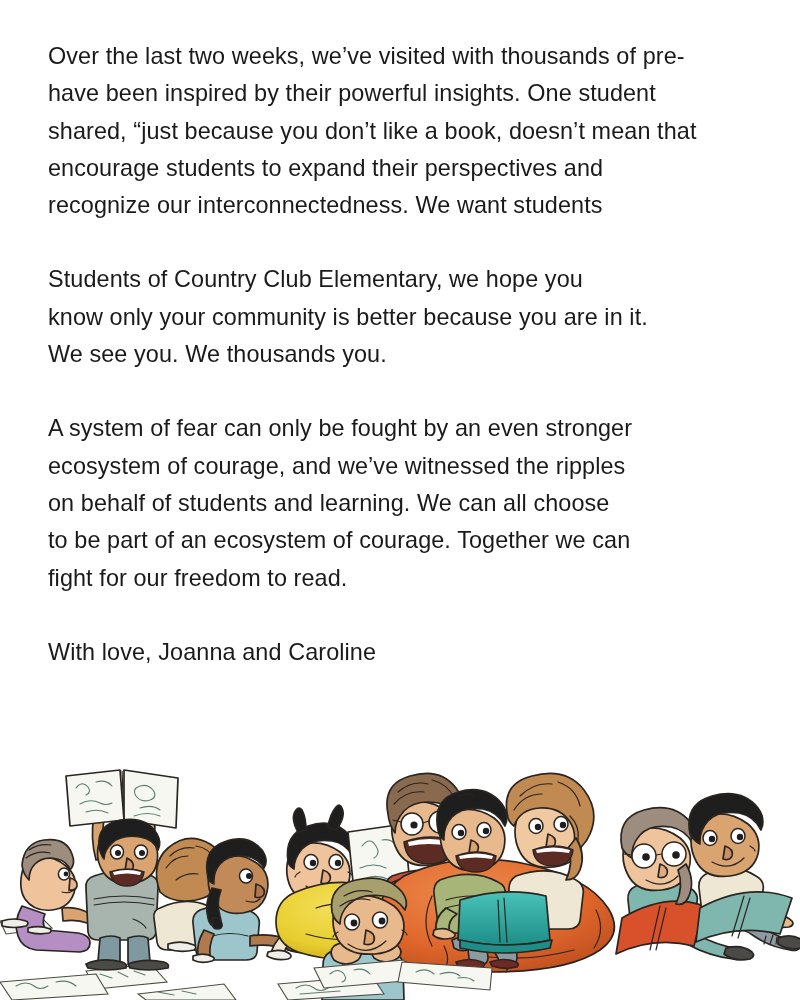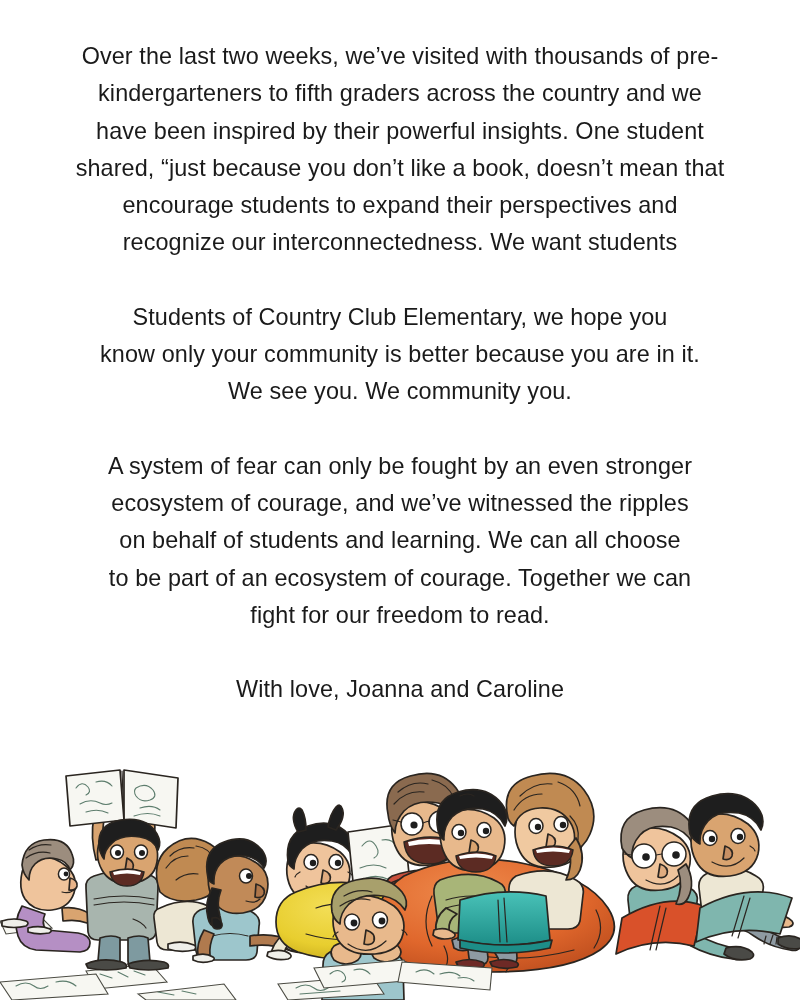--- a/index.html
+++ b/index.html
@@ -23,21 +23,21 @@
     background: #ffffff;
   }
 
   
   #letter {
     position: absolute;
     top: 38px;
     left: 0;
     width: 800px;
     padding: 0 48px;
-    text-align: center;
+    text-align: left;
   }
 
   .para {
     font-size: 23.4px;
     line-height: 37.3px;
     color: #1a1a1a;
     letter-spacing: 0.1px;
     margin: 0;
     font-weight: 400;
   }
@@ -58,31 +58,30 @@
 </style>
 </head>
 <body>
 
 <div id="page">
 
   <div id="letter">
 
     <p class="para">
       <span class="ln">Over the last two weeks, we’ve visited with thousands of pre-</span>
-      <span class="ln">kindergarteners to fifth graders across the country and we</span>
       <span class="ln">have been inspired by their powerful insights. One student</span>
       <span class="ln">shared, “just because you don’t like a book, doesn’t mean that</span>
       <span class="ln">encourage students to expand their perspectives and</span>
       <span class="ln">recognize our interconnectedness. We want students</span>
     </p>
 
     <p class="para">
       <span class="ln">Students of Country Club Elementary, we hope you</span>
       <span class="ln">know only your community is better because you are in it.</span>
-      <span class="ln">We see you. We community you.</span>
+      <span class="ln">We see you. We thousands you.</span>
     </p>
 
     <p class="para">
       <span class="ln">A system of fear can only be fought by an even stronger</span>
       <span class="ln">ecosystem of courage, and we’ve witnessed the ripples</span>
       <span class="ln">on behalf of students and learning. We can all choose</span>
       <span class="ln">to be part of an ecosystem of courage. Together we can</span>
       <span class="ln">fight for our freedom to read.</span>
     </p>
 

